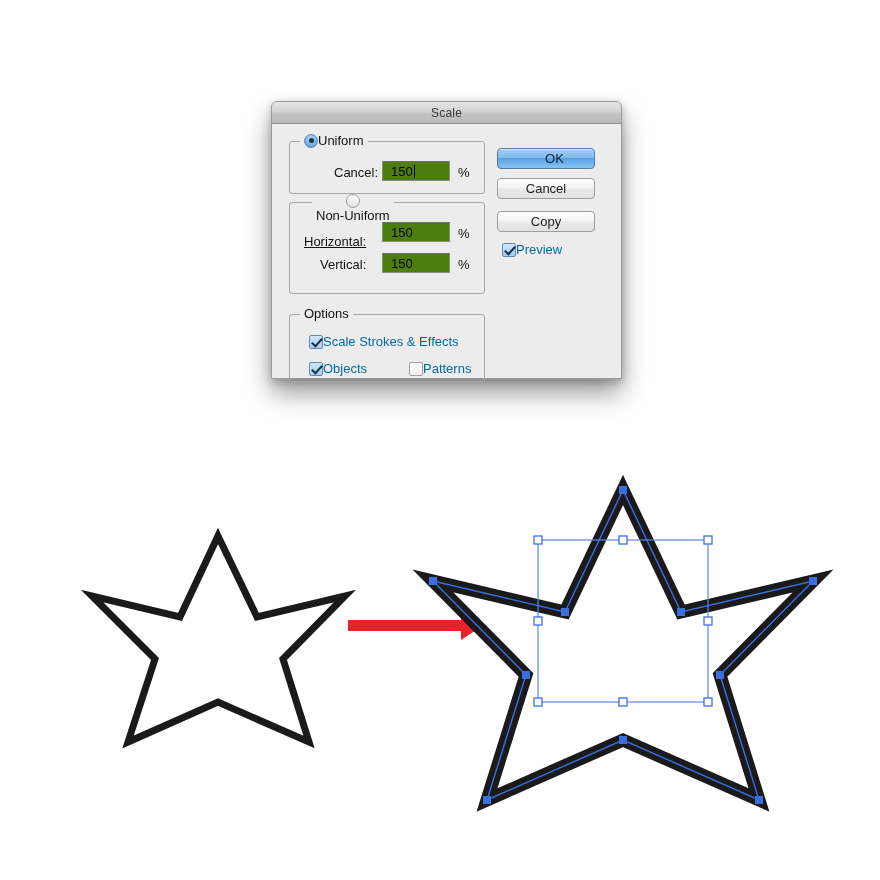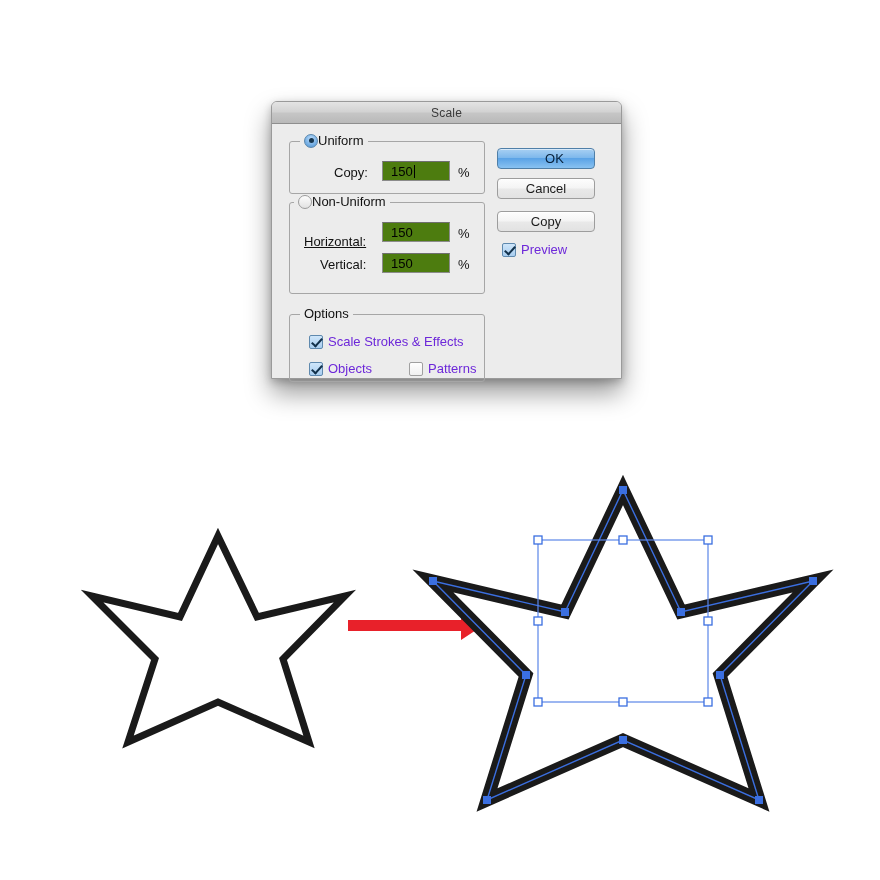--- a/index.html
+++ b/index.html
@@ -118,23 +118,22 @@
     position: absolute;
     left: 4px; top: 0px;
     width: 4px; height: 9px;
     border: solid #12314b;
     border-width: 0 2px 2px 0;
     transform: rotate(42deg);
   }
   .check-row {
     display: flex;
     align-items: center;
-    gap: 5px;
-    font-size: 13px;
-    color: #6d28d9;
+    font-size: 13px;
+    color: #0369a1;
     position: absolute;
     white-space: nowrap;
   }
 
   
   .field {
     position: absolute;
     background: #4d7c0f;
     border: 1px solid #8b8b8b;
     border-top-color: #6f6f6f;
@@ -211,29 +210,29 @@
   </div>
 
   <div class="dialog-body">
 
     <div class="groupbox" style="left:17px; top:17px; width:196px; height:53px;">
       <div class="group-label" style="left:10px;">
         <span class="radio on"></span>
         <span>Uniform</span>
       </div>
     </div>
-    <div class="flabel" style="left:62px; top:41px;">Copy:</div>
+    <div class="flabel" style="left:62px; top:41px;">Cancel:</div>
     <div class="field" style="left:110px; top:37px; width:68px;">
       <span>150</span>
         <span class="caret"></span>
     </div>
     <div class="pct" style="left:186px; top:41px;">%</div>
 
     <div class="groupbox" style="left:17px; top:78px; width:196px; height:92px;">
-      <div class="group-label" style="left:4px;">
+      <div class="group-label" style="left:22px;flex-direction:column;">
         <span class="radio off"></span>
         <span>Non-Uniform</span>
       </div>
     </div>
     <div class="flabel" style="left:32px; top:110px;text-decoration:underline;">Horizontal:</div>
     <div class="field" style="left:110px; top:98px; width:68px;">
       <span>150</span>
     </div>
     <div class="pct" style="left:186px; top:102px;">%</div>
 

